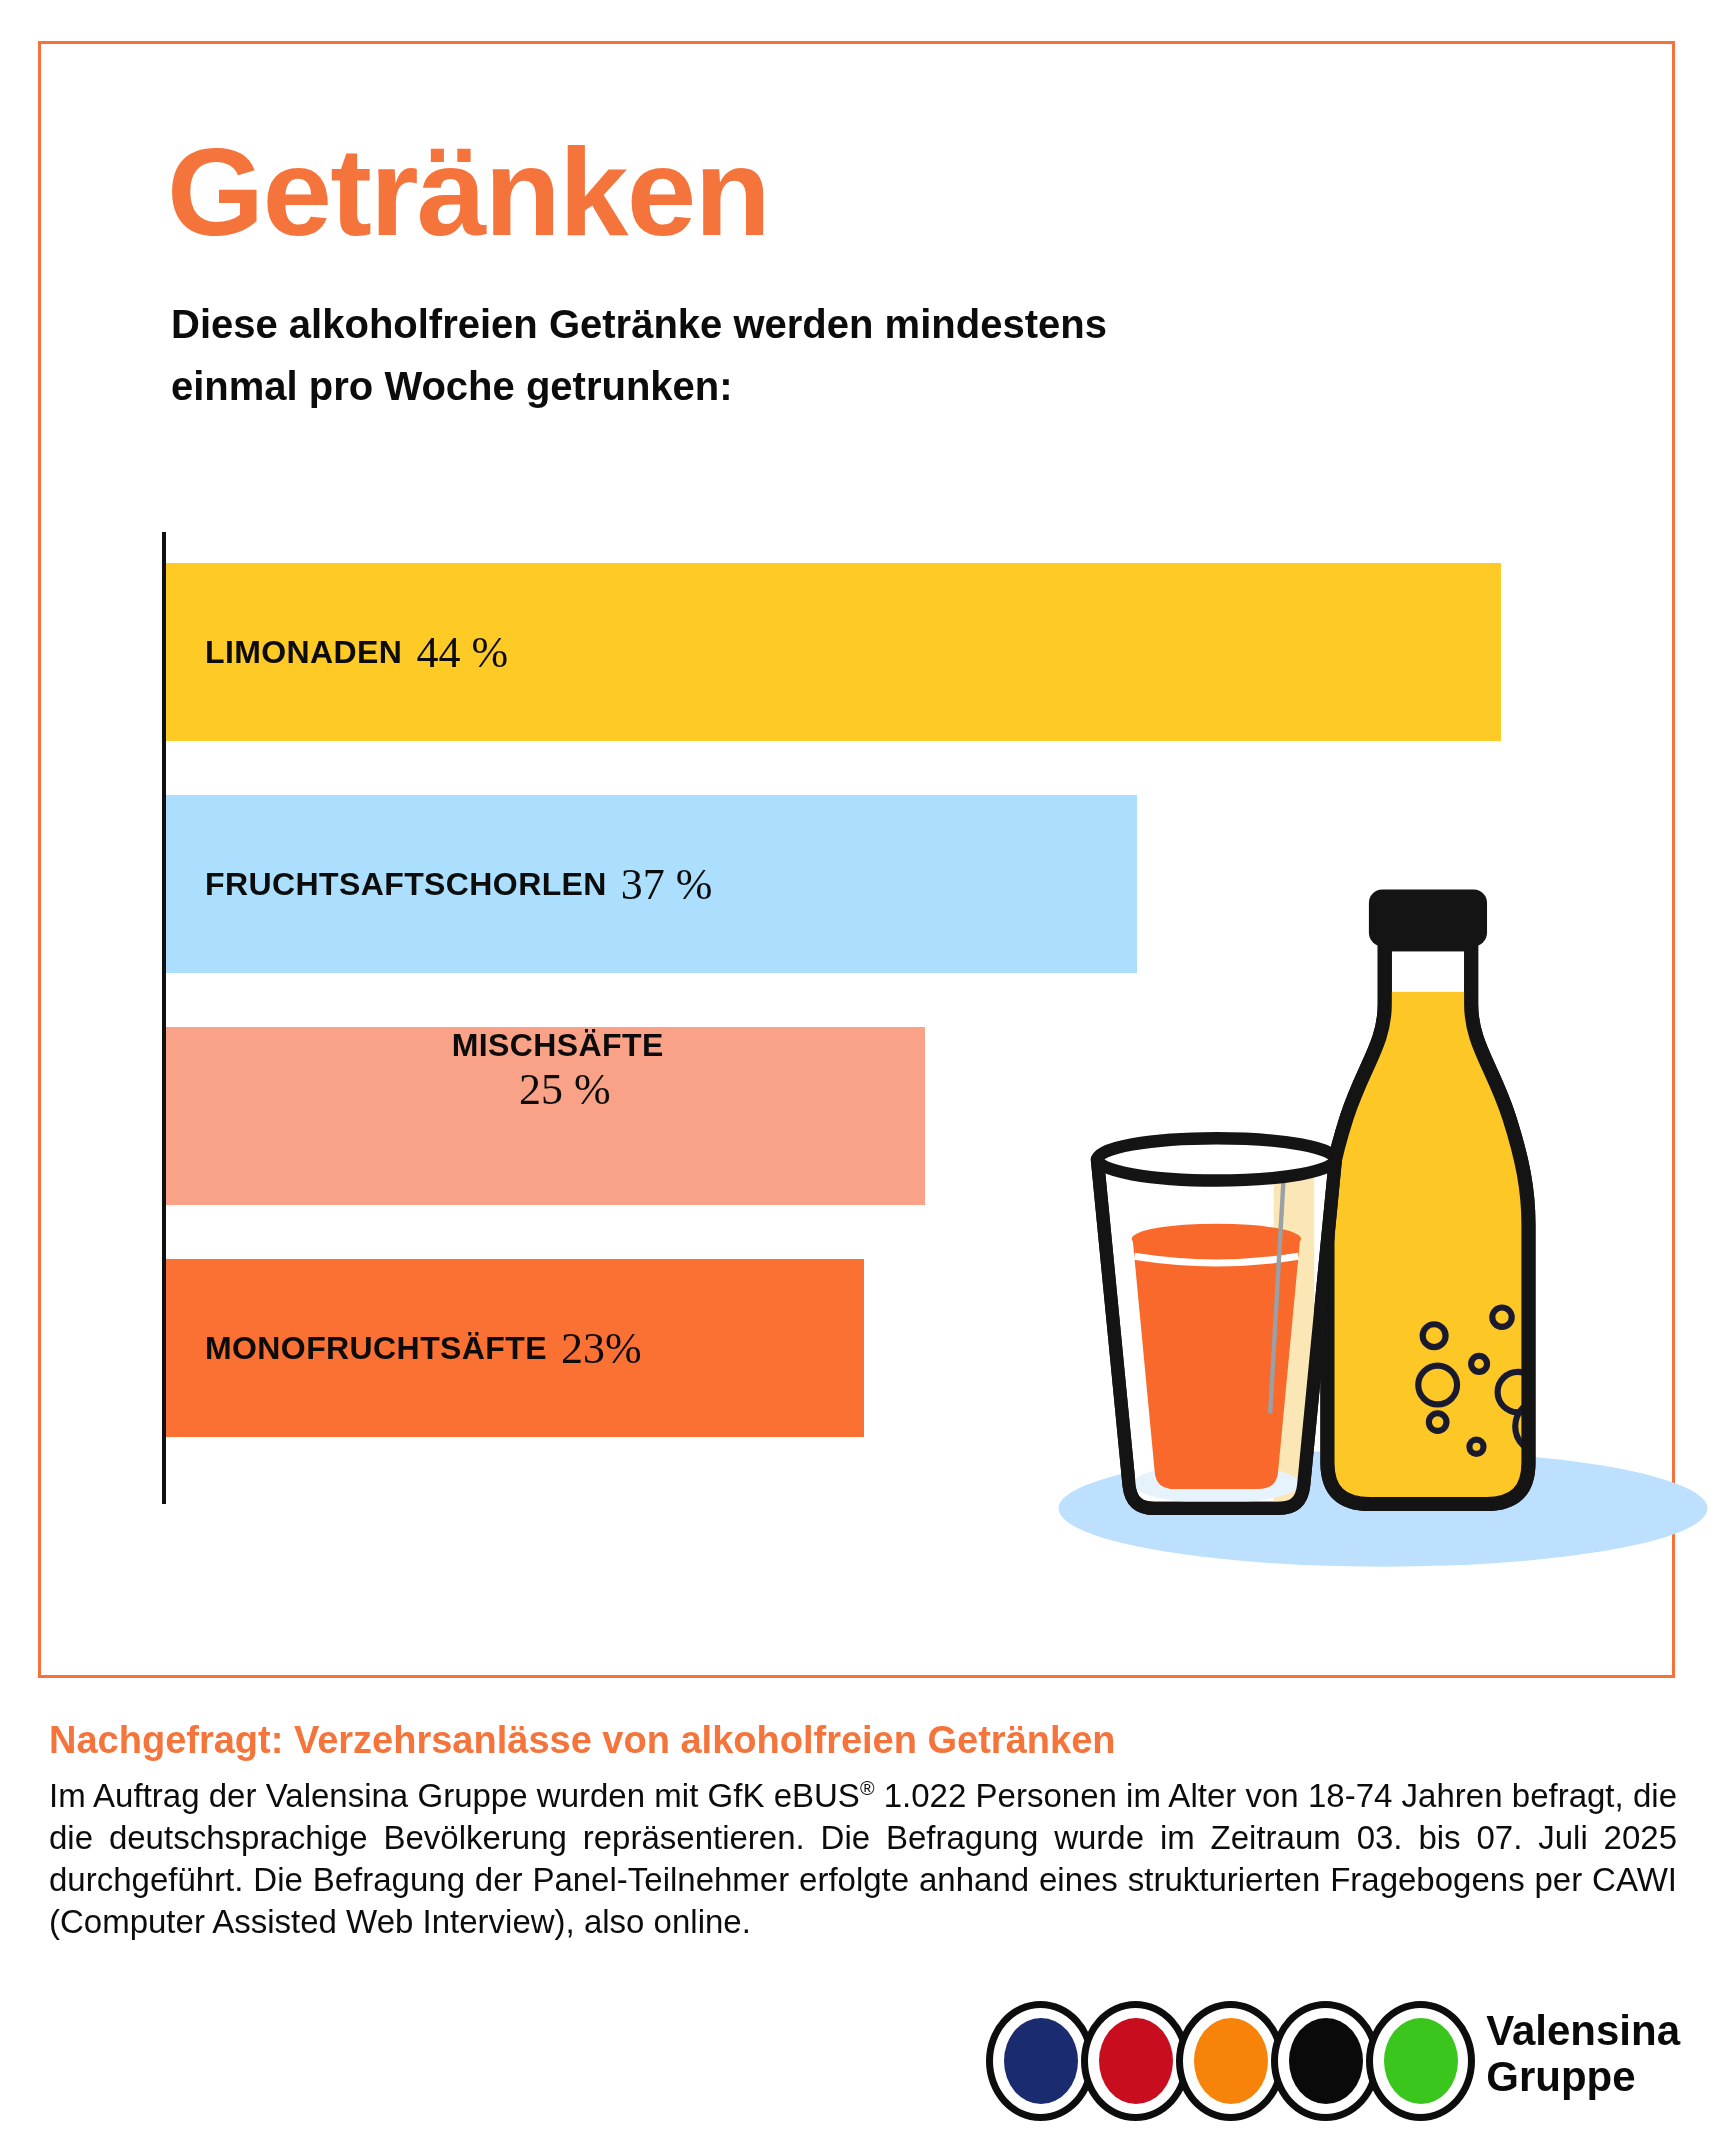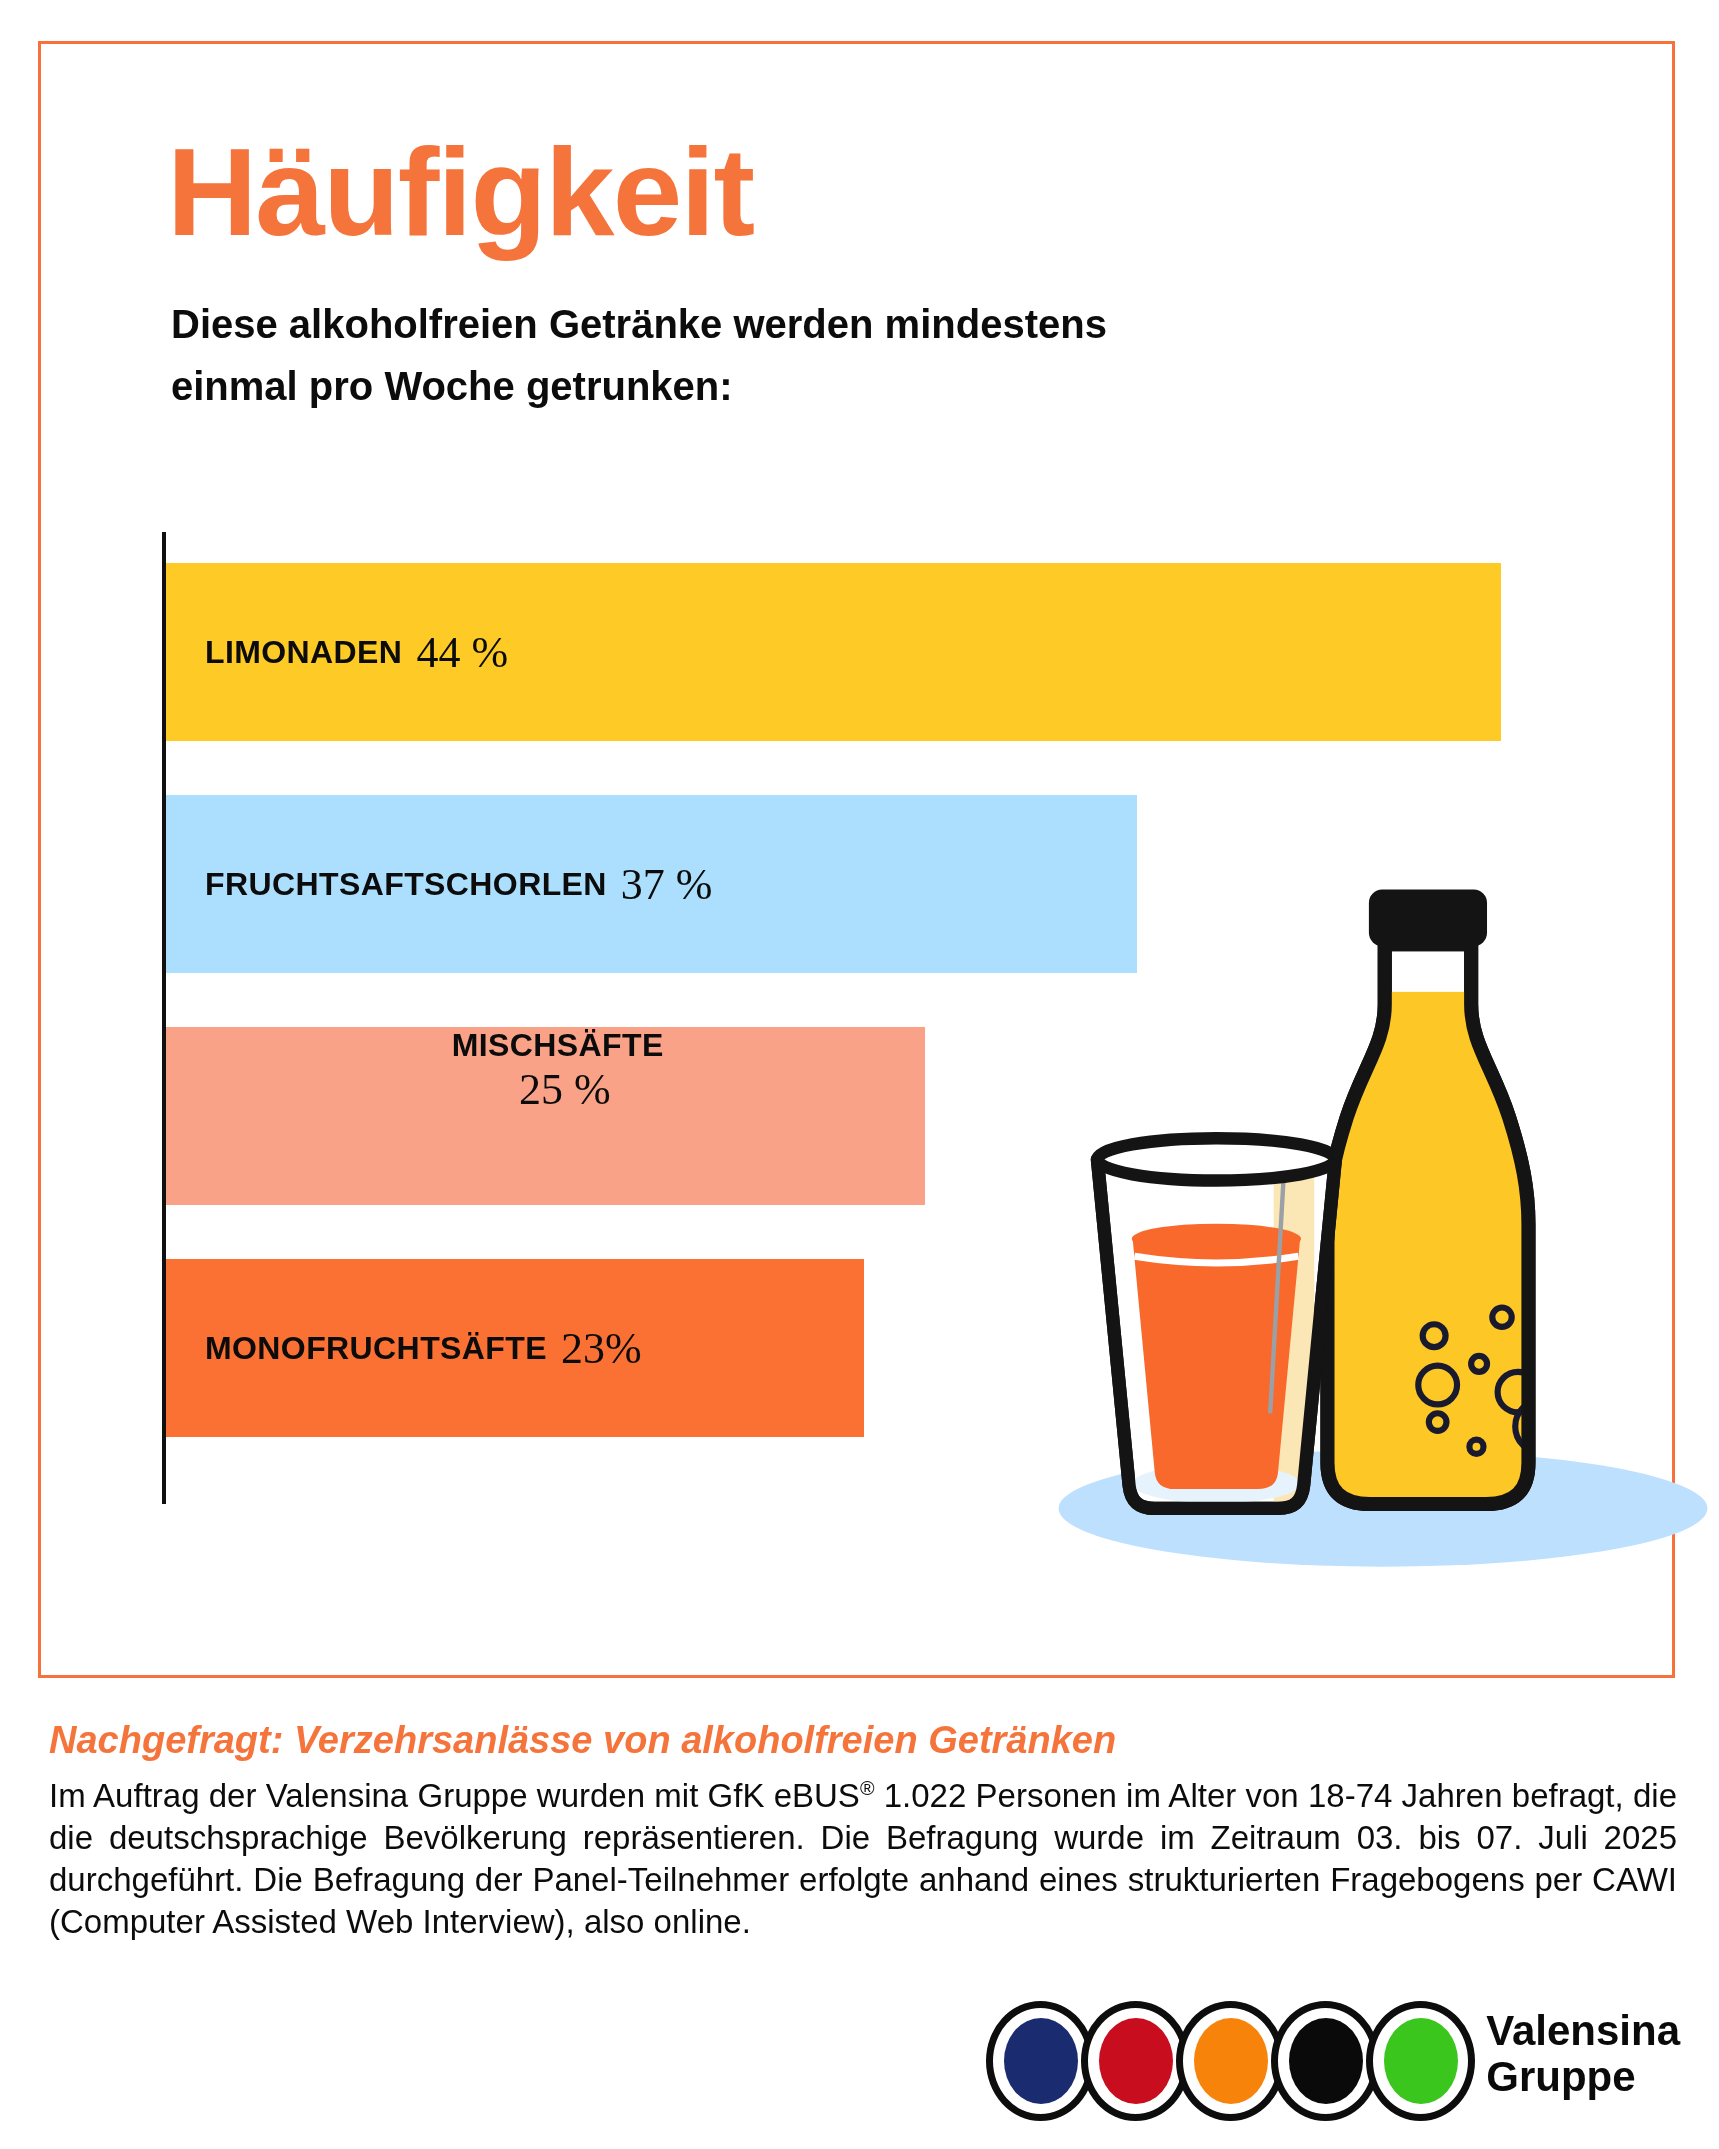--- a/index.html
+++ b/index.html
@@ -40,21 +40,21 @@
     display:flex;align-items:center;
     box-sizing:border-box;padding-left:39px;
     white-space:nowrap;
   }
   .bar .cat{font-size:32px;font-weight:bold;color:#0c0c0c;margin-right:14px;letter-spacing:0.4px;}
   .bar .val{font-size:44px;font-weight:normal;color:#0c0c0c;font-family:Liberation Serif, serif;}
   #drink{position:absolute;left:1007px;top:796px;}
   
   .footer-heading{
     position:absolute;left:49px;top:1719px;margin:0;
-    font-size:38px;font-weight:bold;color:#F5743B;font-style:italic;
+    font-size:38px;font-weight:bold;color:#F5743B;
   }
   .footer-body{
     position:absolute;left:49px;top:1775px;margin:0;
     width:1628px;
     font-size:33px;line-height:42px;color:#0c0c0c;
     text-align:justify;
   }
   .footer-body sup{font-size:60%;line-height:0;}
   
   #rings{
@@ -75,21 +75,21 @@
     line-height:46px;
   }
   .logo-text span{display:block;}
 </style>
 </head>
 <body>
 
 <div id="page">
 
   <div class="frame">
-    <h1 class="title">Häufigkeit</h1>
+    <h1 class="title">Getränken</h1>
     <p class="subtitle">
       <span>Diese alkoholfreien Getränke werden mindestens</span>
       <span>einmal pro Woche getrunken:</span>
     </p>
 
     <div class="axis"></div>
     <div id="bars">
         <div class="bar" style="width: 100%; background: rgb(254, 203, 38);">
           <span class="cat">LIMONADEN</span>
           <span class="val">44 %</span>

